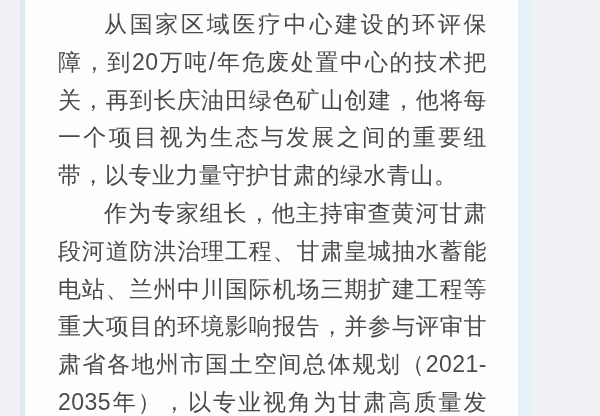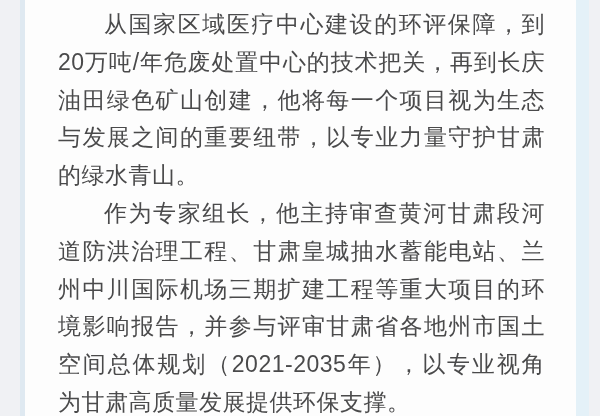--- a/index.html
+++ b/index.html
@@ -21,21 +21,21 @@
     background: #f0f1f4;
     flex: 0 0 auto;
   }
   .left-divider {
     width: 5px;
     height: 100%;
     background: #dfe9f1;
     flex: 0 0 auto;
   }
   .content {
-    width: 551px;
+    width: 493px;
     height: 100%;
     flex: 0 0 auto;
     background: #fdfdfd;
     box-sizing: border-box;
     padding: 6px 31px 0 33px;
   }
   .para {
     margin: 0;
     font-size: 23px;
     line-height: 37.8px;

